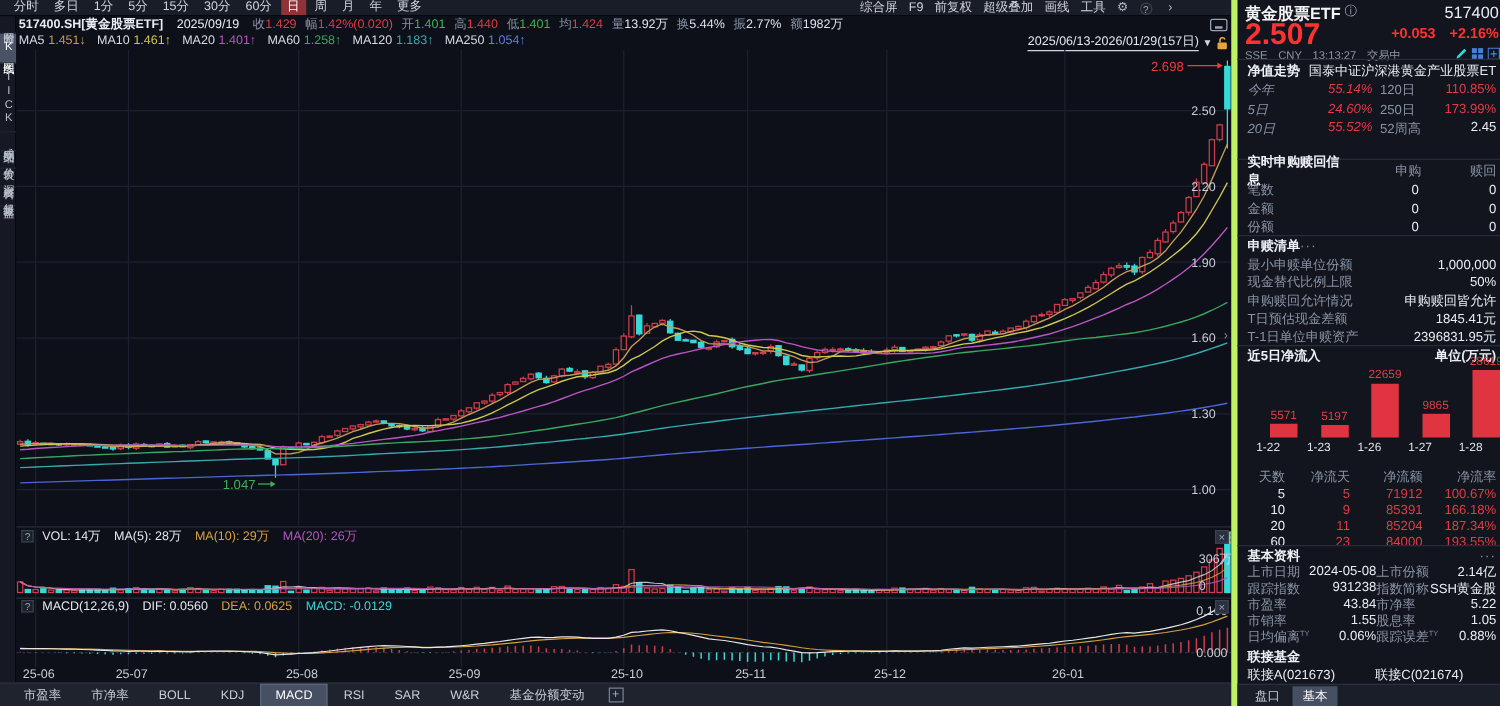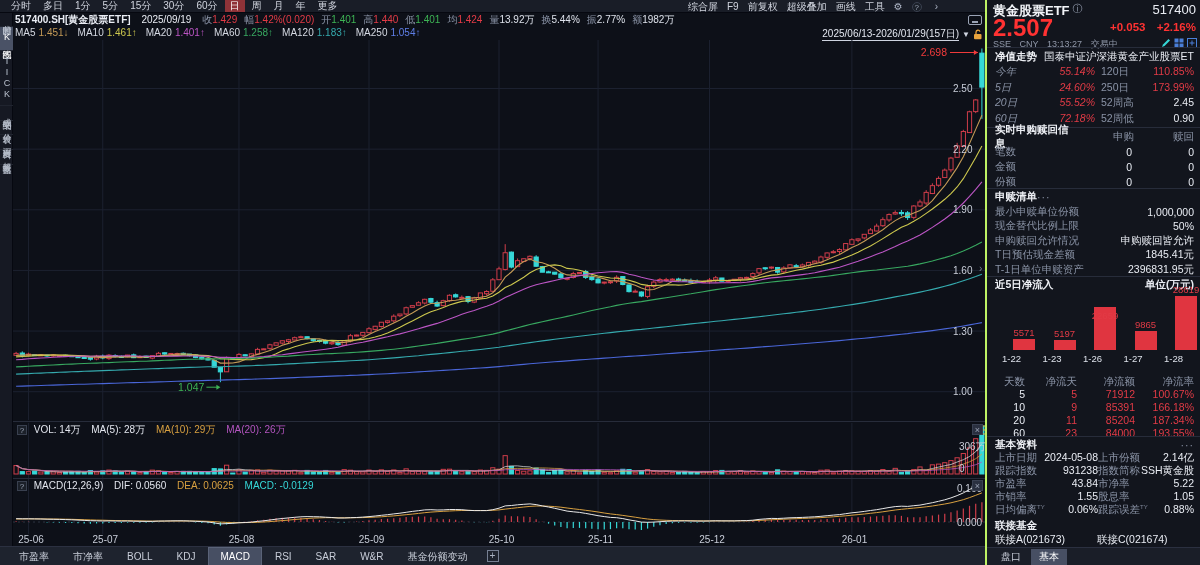--- a/index.html
+++ b/index.html
@@ -50,21 +50,21 @@
   .ph-c{color:var(--cyan); margin-right:8px;}
   .closebox{position:absolute; right:2px; top:1px; width:11px; height:11px; line-height:10px; text-align:center; background:#2a3040; border:1px solid #3a4152; color:#9aa3b5; font-size:9px; z-index:3;}
   #xaxis{position:absolute; left:0; top:521px; width:972px; height:12px; color:#c8cdd8;}
   #xaxis span{position:absolute; top:0;}
   
   #indtabs{position:absolute; left:-13px; top:533px; width:998px; height:19px; background:#1e232e; border-top:1px solid #2b3040; display:flex; align-items:center; gap:2px; padding-left:8px;}
   .itab{padding:1px 11px; color:#c8cdd8; line-height:15px;}
   .itab.sel{background:#474f63; color:#fff; border:1px solid #5a6378;}
   .plusbox{width:12px; height:12px; border:1px solid #767f92; color:#aab2c2; line-height:10px; text-align:center; margin-left:6px;}
   
-  #rp{position:absolute; left:985px; top:0; width:215px; height:565px; background:var(--panel); border-left:2px solid #bef264;}
+  #rp{position:absolute; left:985px; top:0; width:215px; height:565px; background:var(--panel); border-left:5px solid #bef264;}
   .rp-sep{position:absolute; left:0; width:215px; height:1px; background:var(--sep);}
   #rp-head{position:absolute; left:0; top:0; width:215px; height:47px; padding:2px 6px;}
   #rp-name{font-size:13px; font-weight:bold; color:#f2f4f8; float:left;}
   #rp-info-i{color:#9aa3b5; font-size:10px; margin-left:3px;}
   #rp-code{font-size:13px; color:#e9ecf3; float:right;}
   #rp-price{position:absolute; left:6px; top:14px; font-size:24px; font-weight:bold; color:var(--bred); letter-spacing:0px;}
   #rp-chg{position:absolute; right:6px; top:21px; color:var(--bred); font-size:11.5px; font-weight:bold;}
   #rp-chg span{margin-left:8px;}
   #rp-meta{position:absolute; left:6px; top:38px; color:#8f97a8; font-size:9px;}
   #rp-meta span{margin-right:6px;}
@@ -80,21 +80,21 @@
   .vr{color:var(--red);} .vw{color:#e9ecf3;} .vc{color:#35c6d4;}
   .listrow{display:flex; height:14.5px; align-items:center; font-size:10.5px;}
   .listrow .l{color:var(--lab);}
   .listrow .v{margin-left:auto; color:#e9ecf3;}
   
   #flowchart{position:absolute; left:8px; top:14px; width:199px; height:86px;}
   .fbar{position:absolute; width:22px; background:#e03540;}
   .fval{position:absolute; width:44px; text-align:center; color:var(--red); font-size:9.5px;}
   .fdate{position:absolute; width:44px; color:#dde1ea; font-size:9.5px; top:61px;}
   
-  .ftrow{display:flex; height:13px; align-items:flex-start; font-size:10.5px;}
+  .ftrow{display:flex; height:13px; align-items:center; font-size:10.5px;}
   .ftc{text-align:right;}
   .ftc1{width:30px;} .ftc2{width:52px;} .ftc3{width:58px;} .ftc4{width:59px;}
   .fth{color:var(--lab);}
   
   .bprow{display:flex; height:13px; align-items:center; font-size:10.5px;}
   .bp-g1{width:103px; display:flex;}
   .bp-g2{width:96px; display:flex;}
   .bprow .l{color:var(--lab);}
   .bprow .v{margin-left:auto; color:#e9ecf3;}
   sup{font-size:6px; color:#7f8798;}
@@ -976,30 +976,20 @@
           <div class="nvrow">
             <span class="nv-g1">
               <span class="l">20日</span>
               <span class="v vr">55.52%</span>
             </span>
             <span class="nv-g2">
               <span class="l">52周高</span>
               <span class="v vw">2.45</span>
             </span>
           </div>
-          <div class="nvrow">
-            <span class="nv-g1">
-              <span class="l">60日</span>
-              <span class="v vr">72.18%</span>
-            </span>
-            <span class="nv-g2">
-              <span class="l">52周低</span>
-              <span class="v vw">0.90</span>
-            </span>
-          </div>
         </div>
     </div>
     <div class="rp-sep" style="top:127px"></div>
 
     <div class="sec" id="sec-sub" style="top:129px">
       <div class="nvrow">
         <span class="sec-title">实时申购赎回信息</span>
         <span style="margin-left:auto;width:60px;text-align:right;color:var(--lab)">申购</span>
         <span style="width:62px;text-align:right;color:var(--lab)">赎回</span>
       </div>
@@ -1059,21 +1049,21 @@
         <span class="v" style="margin-left:auto;color:#e9ecf3;font-weight:bold">单位(万元)</span>
       </div>
       <div id="flowchart">
           <div class="fbar" style="left: 18px; top: 47.4883px; height: 10.5117px; background: rgb(224, 53, 64);"></div>
           <div class="fval" style="left: 7px; top: 35.4883px;">5571</div>
           <div class="fdate" style="left: 7px;">1-22</div>
           <div class="fbar" style="left: 58.5px; top: 48.194px; height: 9.806px; background: rgb(224, 53, 64);"></div>
           <div class="fval" style="left: 47.5px; top: 36.194px;">5197</div>
           <div class="fdate" style="left: 47.5px;">1-23</div>
           <div class="fbar" style="left: 99px; top: 15.2457px; height: 42.7543px; background: rgb(224, 53, 64);"></div>
-          <div class="fval" style="left: 88px; top: 18px;">22659</div>
+          <div class="fval" style="left: 88px; top: 2px;">22659</div>
           <div class="fdate" style="left: 88px;">1-26</div>
           <div class="fbar" style="left: 139.5px; top: 39.3861px; height: 18.6139px; background: rgb(224, 53, 64);"></div>
           <div class="fval" style="left: 128.5px; top: 27.3861px;">9865</div>
           <div class="fdate" style="left: 128.5px;">1-27</div>
           <div class="fbar" style="left: 180px; top: 4px; height: 54px; background: rgb(224, 53, 64);"></div>
           <div class="fval" style="left: 169px; top: -8px;">28619</div>
           <div class="fdate" style="left: 169px;">1-28</div>
         </div>
     </div>
 

